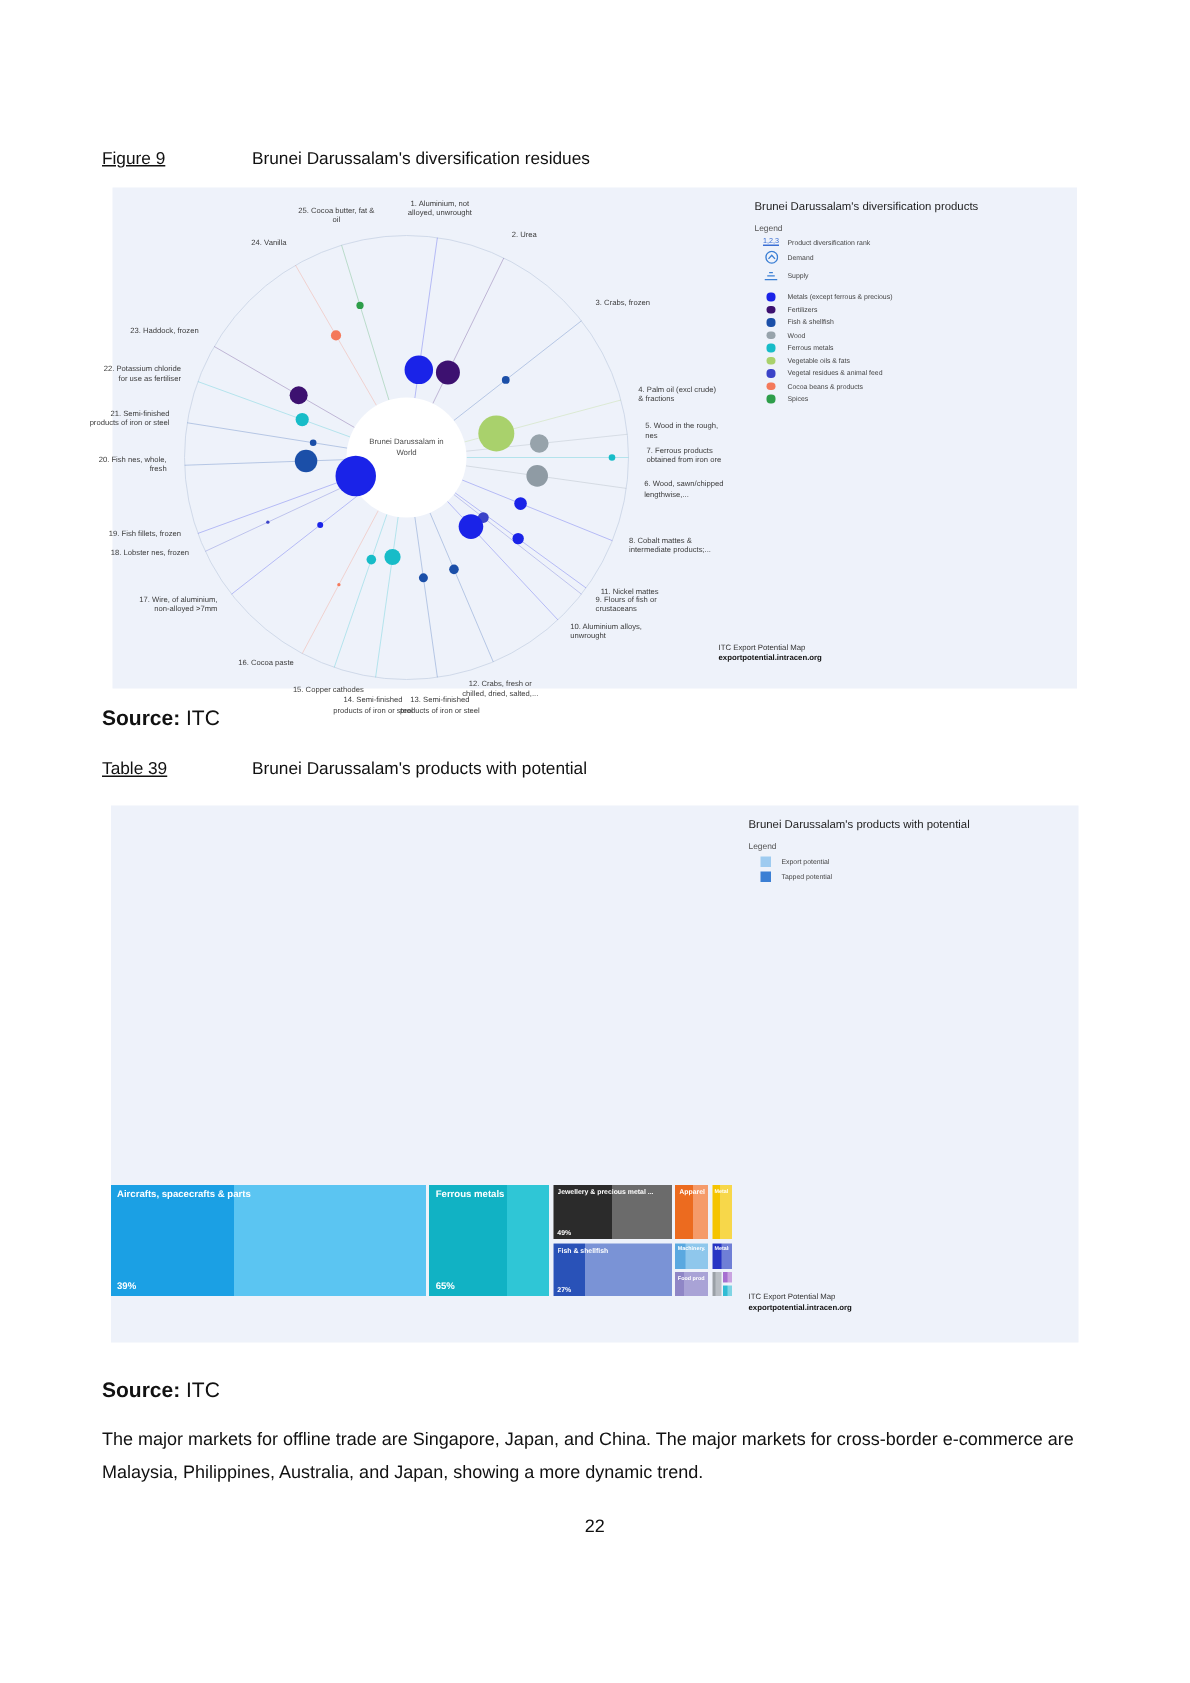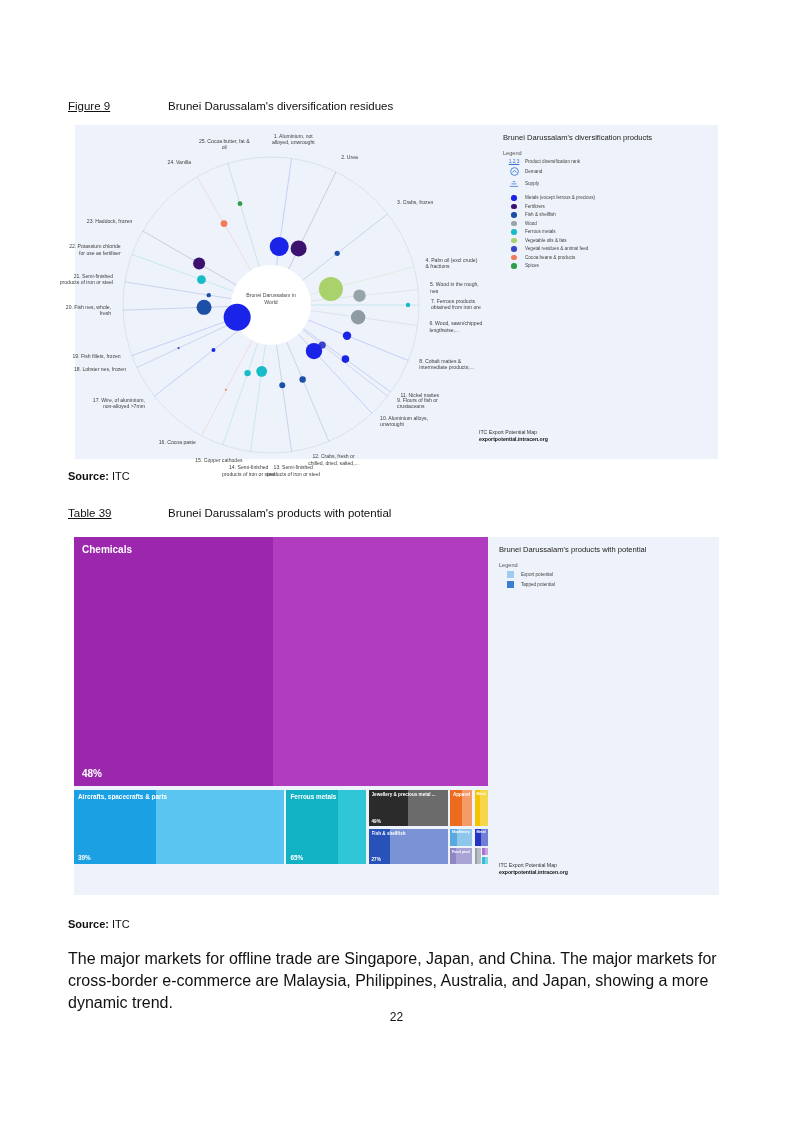--- a/index.html
+++ b/index.html
@@ -19,29 +19,29 @@
   
   .doc-caption {
     position: absolute;
     font-size: 11.5px;
     color: #111;
     white-space: nowrap;
   }
   .doc-caption .cap-num { display: inline-block; width: 100px; text-decoration: underline; }
   .source-line {
     position: absolute;
-    font-size: 11px;
+    font-size: 14px;
     color: #111;
   }
   .source-line b { font-weight: bold; }
   .body-par {
     position: absolute;
     left: 68px;
     width: 660px;
-    font-size: 16px;
+    font-size: 12px;
     line-height: 22px;
     color: #111;
     text-align: left;
   }
   .page-num {
     position: absolute;
     width: 100%;
     text-align: center;
     font-size: 12px;
     color: #111;
@@ -389,25 +389,20 @@
   <b>Source:</b>
   <span>ITC</span>
 </div>
 
 <div class="doc-caption" style="left:68px; top:507px;">
   <span class="cap-num">Table 39</span><span>Brunei Darussalam's products with potential</span>
 </div>
 
 <div id="tree">
   <div class="tm" id="tm-area">
-      <div class="tile big" style="left: 0px; top: 0px; width: 413.8px; height: 249.4px; background: rgb(176, 60, 192);">
-        <div style="position: absolute; left: 0px; top: 0px; bottom: 0px; background: rgb(155, 39, 173); width: 48%;"></div>
-        <div class="t-name">Chemicals</div>
-        <div class="t-pct">48%</div>
-      </div>
       <div class="tile " style="left: 0px; top: 253.464px; width: 209.62px; height: 73.98px; background: rgb(91, 197, 242);">
         <div style="position: absolute; left: 0px; top: 0px; bottom: 0px; background: rgb(27, 160, 228); width: 39%;"></div>
         <div class="t-name">Aircrafts, spacecrafts &amp; parts</div>
         <div class="t-pct">39%</div>
       </div>
       <div class="tile " style="left: 212.48px; top: 253.464px; width: 79.725px; height: 73.98px; background: rgb(47, 198, 214);">
         <div style="position: absolute; left: 0px; top: 0px; bottom: 0px; background: rgb(17, 178, 196); width: 65%;"></div>
         <div class="t-name">Ferrous metals</div>
         <div class="t-pct">65%</div>
       </div>

